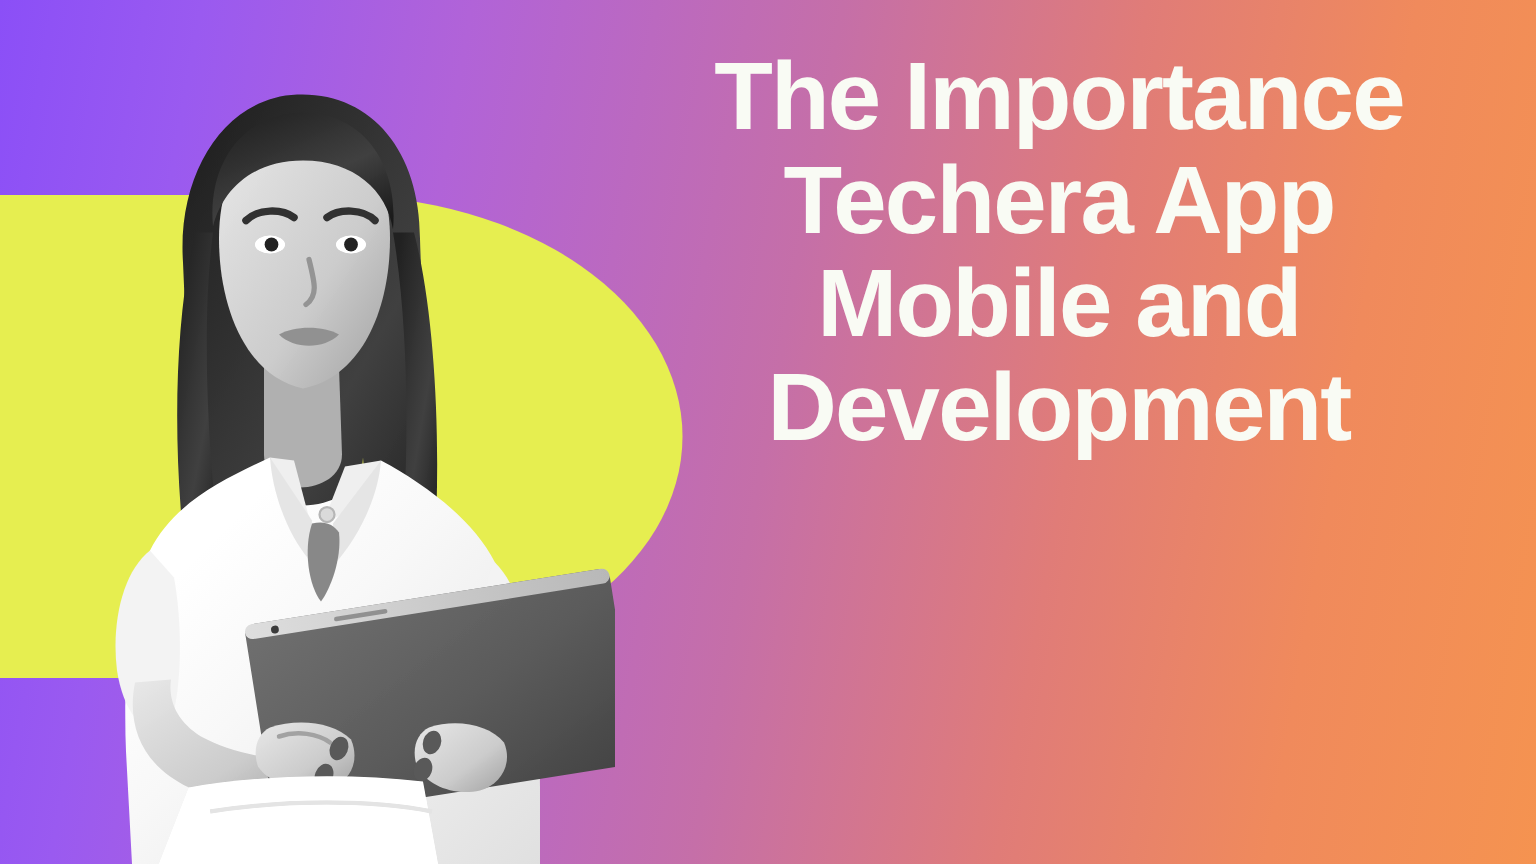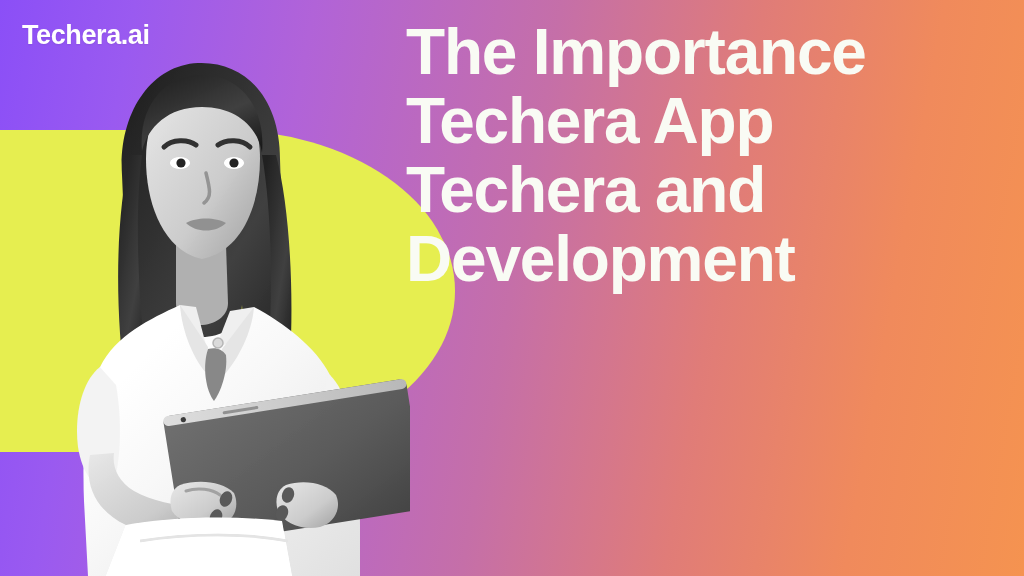--- a/index.html
+++ b/index.html
@@ -49,23 +49,23 @@
     line-height:1;
     z-index:40;
     text-shadow:0 1px 2px rgba(0,0,0,0.07);
     white-space:nowrap;
   }
 
   
   .headline {
     position:absolute;
     right:18px;
-    top:18px;
+    top:30px;
     width:600px;
-    text-align:left;
+    text-align:center;
     z-index:30;
     color:#F9FBF4;
     font-size:64px;
     font-weight:bold;
     line-height:1.08;
     letter-spacing:-1.2px;
   }
   .headline .ln { display:block; white-space:nowrap; }
 
   
@@ -188,22 +188,21 @@
       <path d="M256 430 C274 424 296 428 306 440 C312 454 304 468 290 472
                C272 476 254 468 248 456 C244 444 248 434 256 430 Z" fill="url(#skinG)"></path>
       <ellipse cx="258" cy="440" rx="6" ry="8" fill="#5f5a55" transform="rotate(18 258 440)"></ellipse>
       <ellipse cx="252" cy="458" rx="6" ry="8" fill="#5f5a55" transform="rotate(18 252 458)"></ellipse>
 
       <path d="M96 470 C140 462 200 460 252 466 L262 521 L76 521 Z" fill="#ffffff"></path>
       <path d="M110 486 C160 478 218 478 258 486" stroke="#e2dfda" stroke-width="3" fill="none"></path>
     </svg>
   </div>
 
-  <div class="logo">Techera.ai</div>
 
   <div class="headline">
     <span class="ln">The Importance</span>
     <span class="ln">Techera App</span>
-    <span class="ln">Techera and</span>
+    <span class="ln">Mobile and</span>
     <span class="ln">Development</span>
   </div>
 
 </div>
 
 </body></html>

